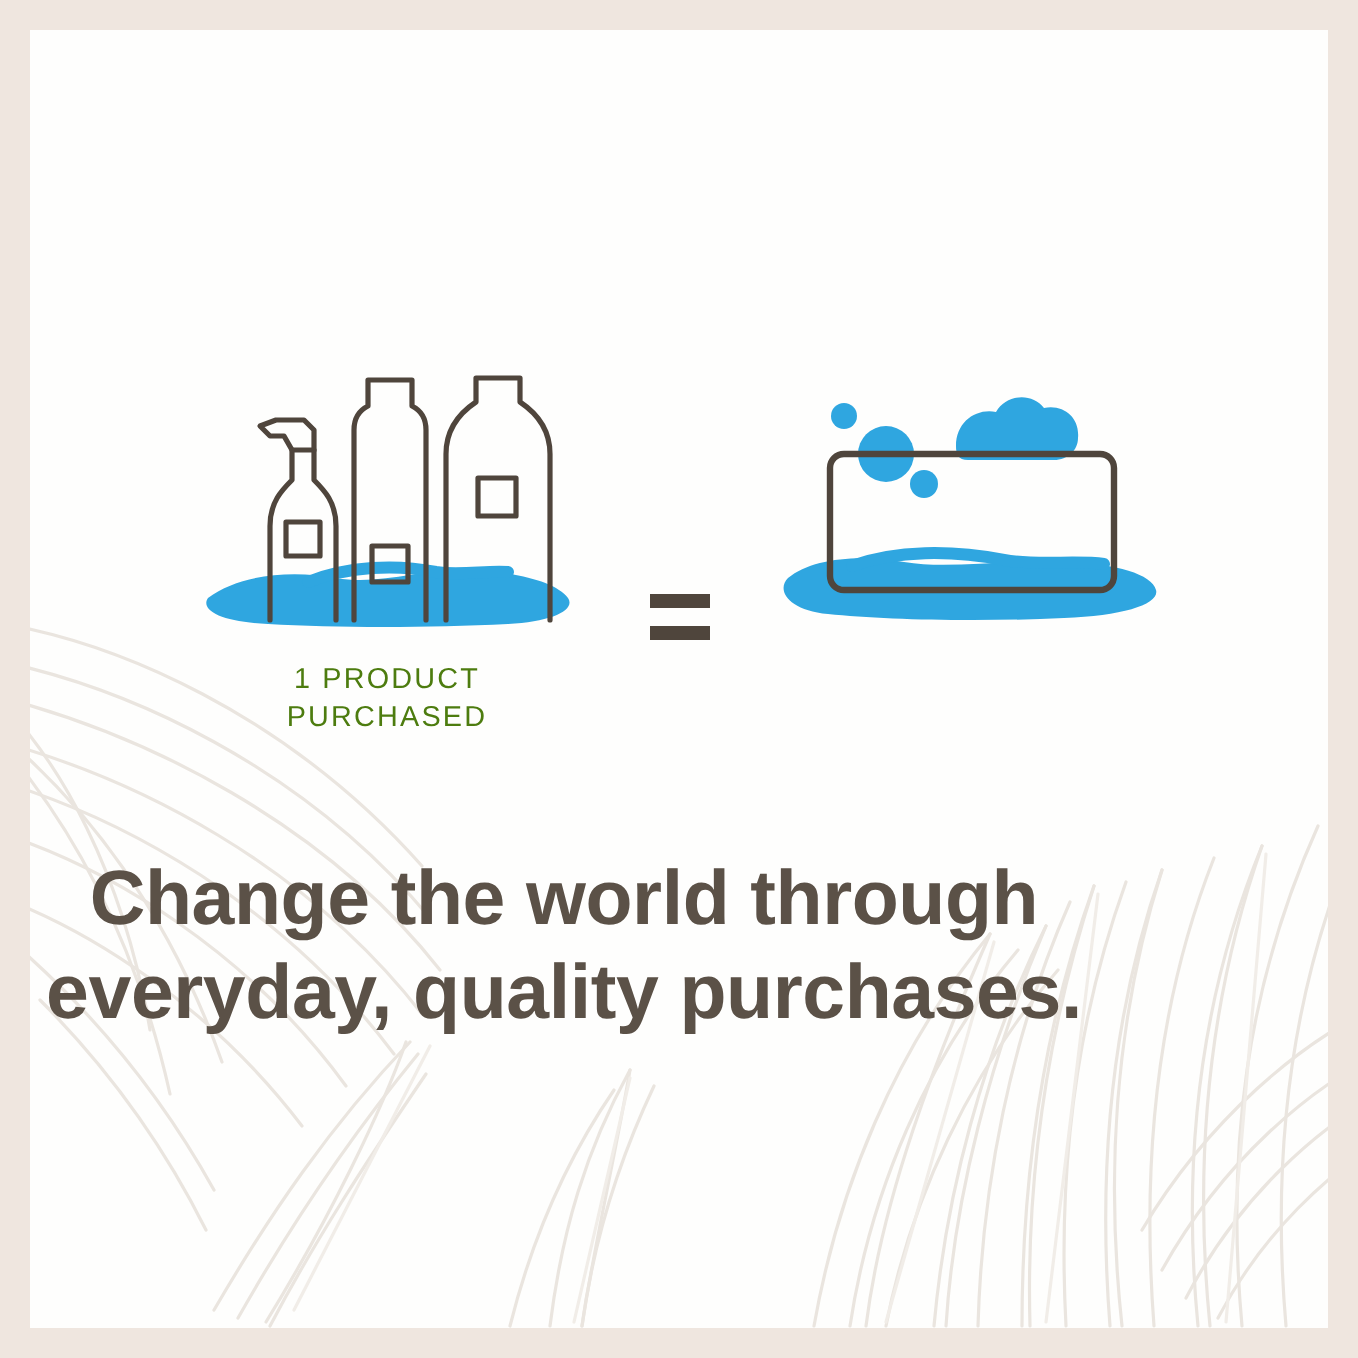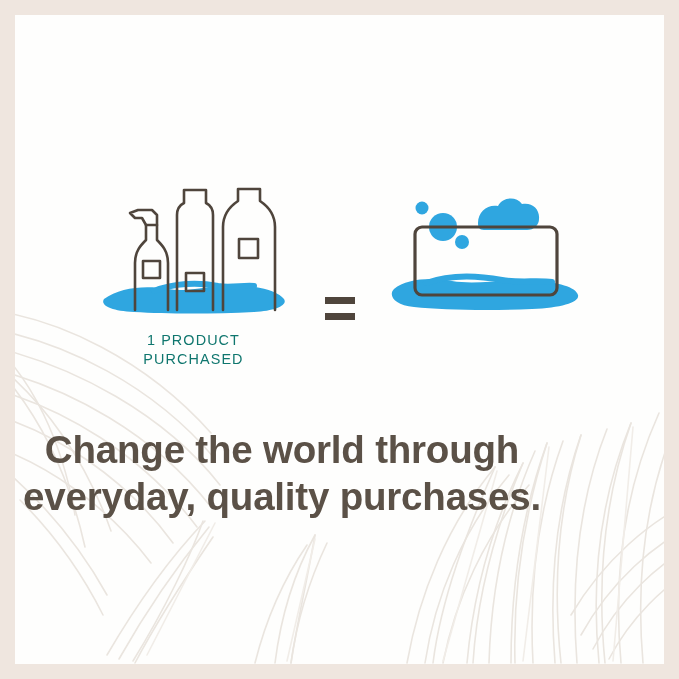--- a/index.html
+++ b/index.html
@@ -61,21 +61,21 @@
   .icon-art {
     width: 200px;
     height: 135px;
     position: relative;
   }
   .icon-art svg { display: block; width: 100%; height: 100%; }
 
   .icon-caption {
     margin-top: 11px;
     text-align: center;
-    color: #0f766e;
+    color: #4d7c0f;
     font-size: 14.4px;
     letter-spacing: 1.1px;
     line-height: 1.35;
     font-weight: 400;
     white-space: pre-line;
   }
 
   .equals-block {
     width: 62px;
     height: 135px;

